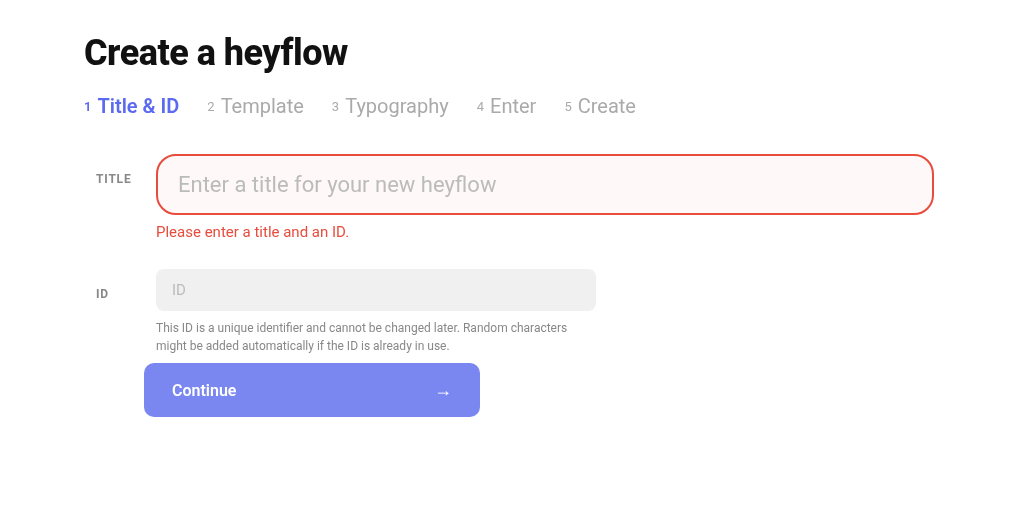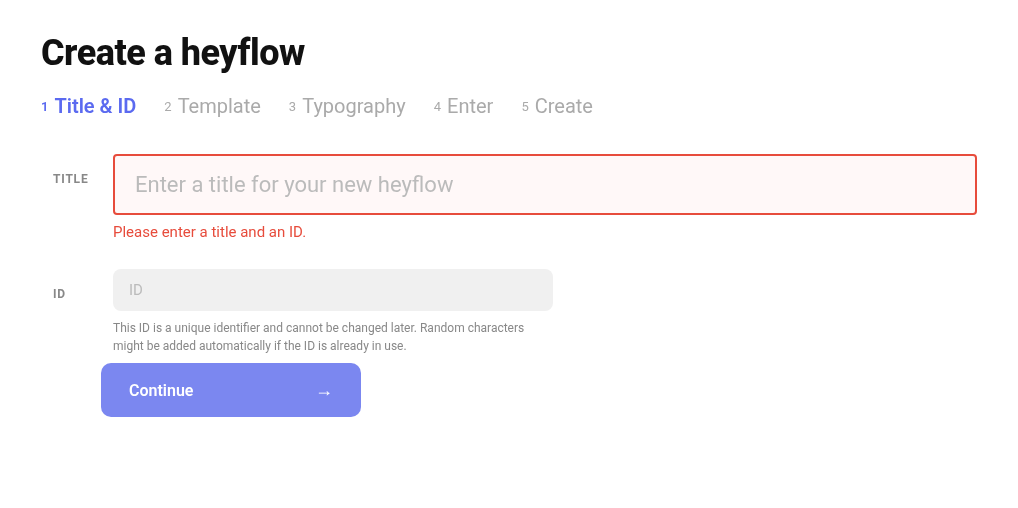--- a/index.html
+++ b/index.html
@@ -11,21 +11,21 @@
     body {
       font-family: -apple-system, BlinkMacSystemFont, 'Segoe UI', Roboto, Helvetica, Arial, sans-serif;
       background: #ffffff;
       color: #1a1a1a;
       width: 1018px;
       height: 508px;
       overflow: hidden;
     }
 
     .page-container {
-      padding: 32px 41px;
+      padding: 32px 84px;
     }
 
     .page-title {
       font-size: 36px;
       font-weight: 800;
       color: #111111;
       margin-bottom: 20px;
       letter-spacing: -0.5px;
     }
 
@@ -85,21 +85,21 @@
       flex: 1;
       max-width: 880px;
     }
 
     .title-input {
       width: 100%;
       padding: 16px 20px;
       font-size: 22px;
       color: #701a75;
       border: 2px solid #e74c3c;
-      border-radius: 4px;
+      border-radius: 20px;
       outline: none;
       background: #fff8f8;
       font-family: inherit;
     }
 
     .title-input::placeholder {
       color: #bbbbbb;
     }
 
     .error-message {
@@ -137,21 +137,21 @@
       align-items: center;
       justify-content: space-between;
       padding: 16px 28px;
       background: #7b87f0;
       color: #ffffff;
       border: none;
       border-radius: 10px;
       font-size: 16px;
       font-weight: 600;
       cursor: pointer;
-      width: 260px;
+      width: 336px;
       font-family: inherit;
       margin-top: 8px;
       margin-left: 60px;
     }
 
     .arrow-icon {
       font-size: 18px;
     }
   </style>
 </head>

